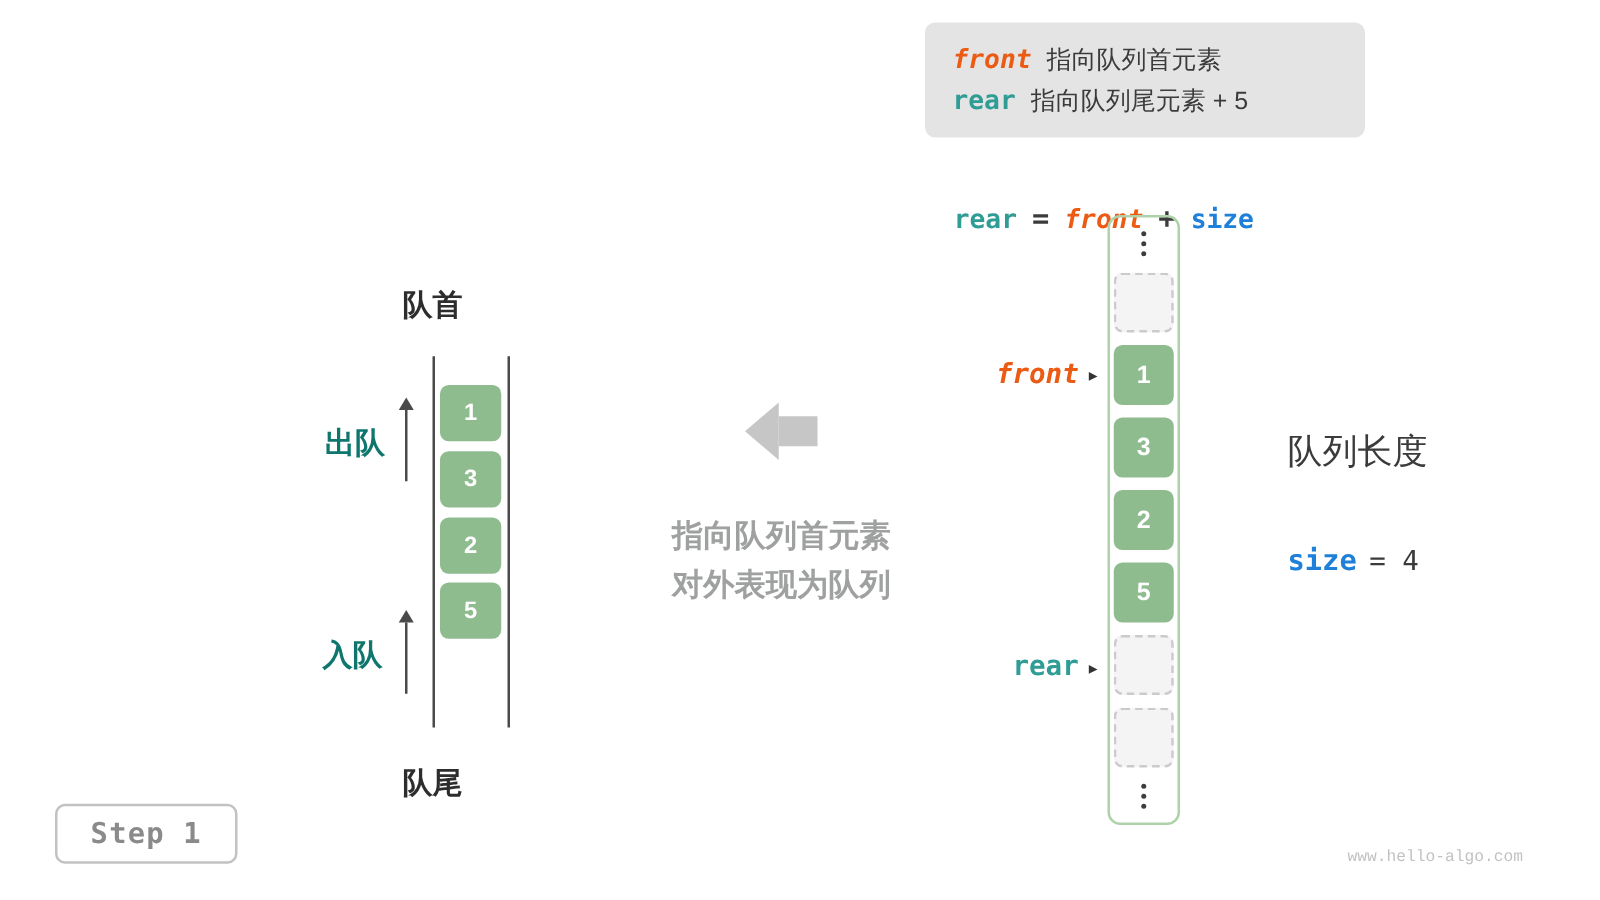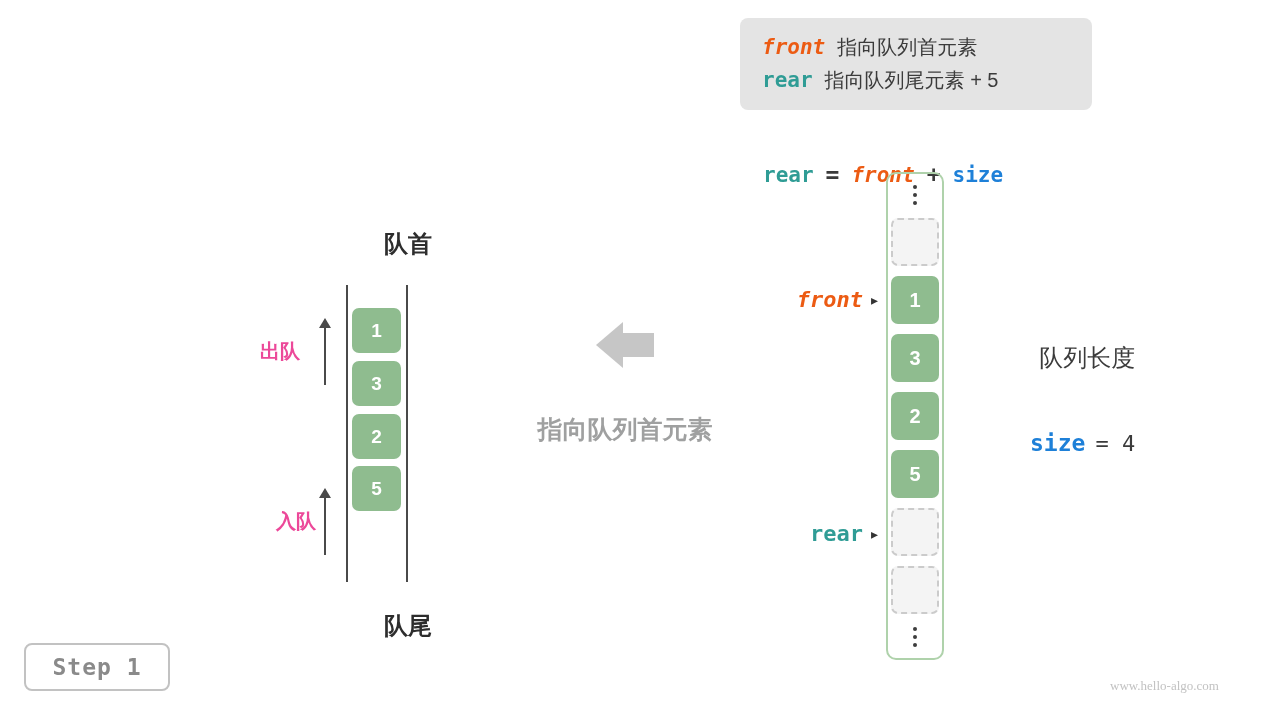--- a/index.html
+++ b/index.html
@@ -47,62 +47,62 @@
   
   .pointer{position:absolute;left:762px;width:116px;display:flex;justify-content:flex-end;
     align-items:center;gap:8px;}
   .pointer .tri{font-size:14px;color:#333;line-height:1;}
   .pointer .kw{font-size:22px;}
   .pointer.front-pointer{top:287px;}
   .pointer.rear-pointer{top:521px;}
 
   
   .size-info{position:absolute;left:1030px;top:342px;}
-  .size-info .label{font-size:24px;color:var(--color-dark);font-weight:500;text-align:right;}
+  .size-info .label{font-size:28px;color:var(--color-dark);font-weight:500;text-align:right;}
   .size-info .value-row{margin-top:12px;display:flex;gap:10px;align-items:baseline;
     font-size:22px;color:var(--color-dark);font-family:"DejaVu Sans Mono","Liberation Mono",monospace;}
   .size-info .kw{font-size:23px;}
 
   
   .q-line{position:absolute;width:2px;background:#4a4a4a;top:285px;height:297px;}
   .q-line.left{left:346px;}
   .q-line.right{left:406px;}
   .q-cell{position:absolute;left:352px;width:49px;height:45px;background:var(--color-cell);
     border-radius:7px;display:flex;align-items:center;justify-content:center;
     color:#fff;font-weight:bold;font-size:19px;}
-  .q-label{position:absolute;font-size:24px;font-weight:bold;color:#2d2d2d;width:110px;text-align:right;}
+  .q-label{position:absolute;font-size:24px;font-weight:bold;color:#2d2d2d;width:110px;text-align:left;}
   .q-label.head{left:322px;top:228px;}
   .q-label.tail{left:322px;top:610px;}
-  .side-label{position:absolute;font-size:20px;font-weight:bold;color:#ec4899;}
+  .side-label{position:absolute;font-size:24px;font-weight:bold;color:#0f766e;}
   .side-label.dequeue{left:260px;top:338px;}
-  .side-label.enqueue{left:276px;top:508px;}
+  .side-label.enqueue{left:258px;top:508px;}
   .v-arrow{position:absolute;left:318px;width:14px;display:flex;flex-direction:column;align-items:center;}
   .v-arrow .head{width:0;height:0;border-left:6px solid transparent;border-right:6px solid transparent;
     border-bottom:10px solid #4a4a4a;}
   .v-arrow .shaft{width:2px;flex:1;background:#4a4a4a;}
   .v-arrow.dequeue{top:318px;height:67px;}
   .v-arrow.enqueue{top:488px;height:67px;}
 
   
   .block-arrow{position:absolute;left:596px;top:322px;display:flex;align-items:center;}
   .block-arrow .head{width:0;height:0;border-top:23px solid transparent;border-bottom:23px solid transparent;
     border-right:27px solid var(--color-arrow);}
   .block-arrow .body{width:31px;height:24px;background:var(--color-arrow);}
   .center-text{position:absolute;left:495px;top:410px;width:260px;text-align:center;
     font-size:25px;font-weight:bold;color:var(--color-gray);line-height:39px;}
 
   
-  .step-box{position:absolute;left:24px;top:643px;width:146px;height:48px;background:#fff;
+  .step-box{position:absolute;left:44px;top:643px;width:146px;height:48px;background:#fff;
     border:2px solid #C2C2C2;border-radius:8px;display:flex;align-items:center;justify-content:center;
     font-family:"DejaVu Sans Mono","Liberation Mono",monospace;font-weight:bold;
     font-size:23px;color:#8A8A8A;letter-spacing:1px;}
 
   
   .watermark{position:absolute;left:1078px;top:678px;font-size:13px;color:#C2C2C2;
-    font-family:Liberation Serif, serif;margin-left:32px;}
+    font-family:Liberation Mono, monospace;}
 </style>
 </head>
 <body>
 
 <div class="canvas">
 
   <div class="info-box">
     <div class="info-row">
       <span class="kw front">front</span>
       <span>指向队列首元素</span>
@@ -177,19 +177,20 @@
     <span class="head"></span>
       <span class="shaft"></span>
   </div>
 
   <div class="block-arrow">
     <span class="head"></span>
       <span class="body"></span>
   </div>
   <div class="center-text">
     <div>指向队列首元素</div>
+    <div>对外表现为队列</div>
   </div>
 
   <div class="step-box">Step 1</div>
 
   <div class="watermark">www.hello-algo.com</div>
 
 </div>
 
 </body></html>

